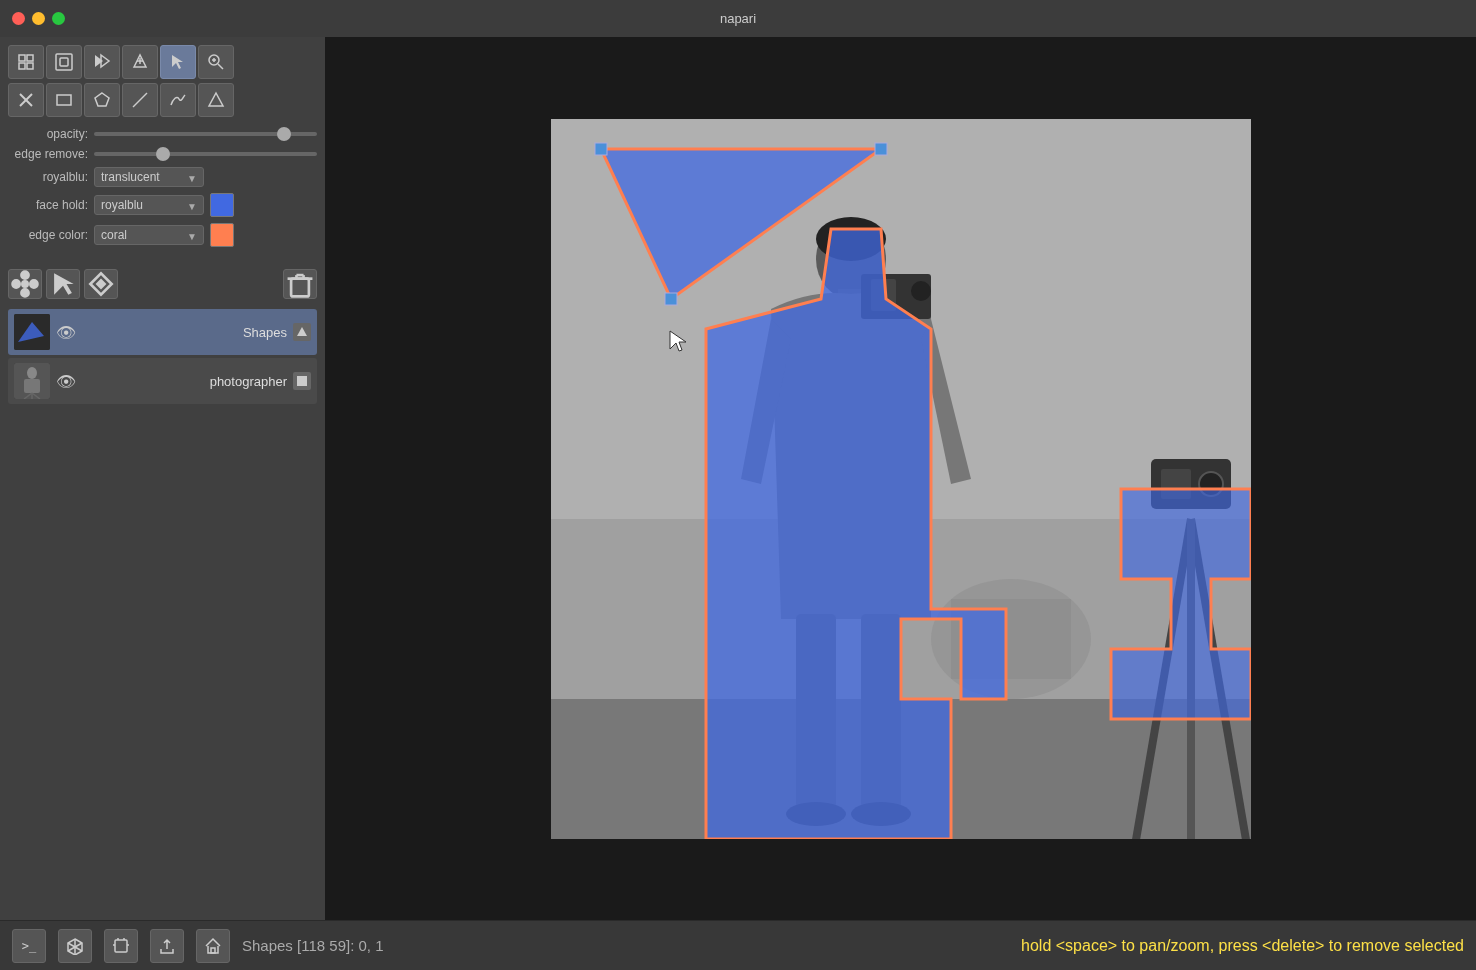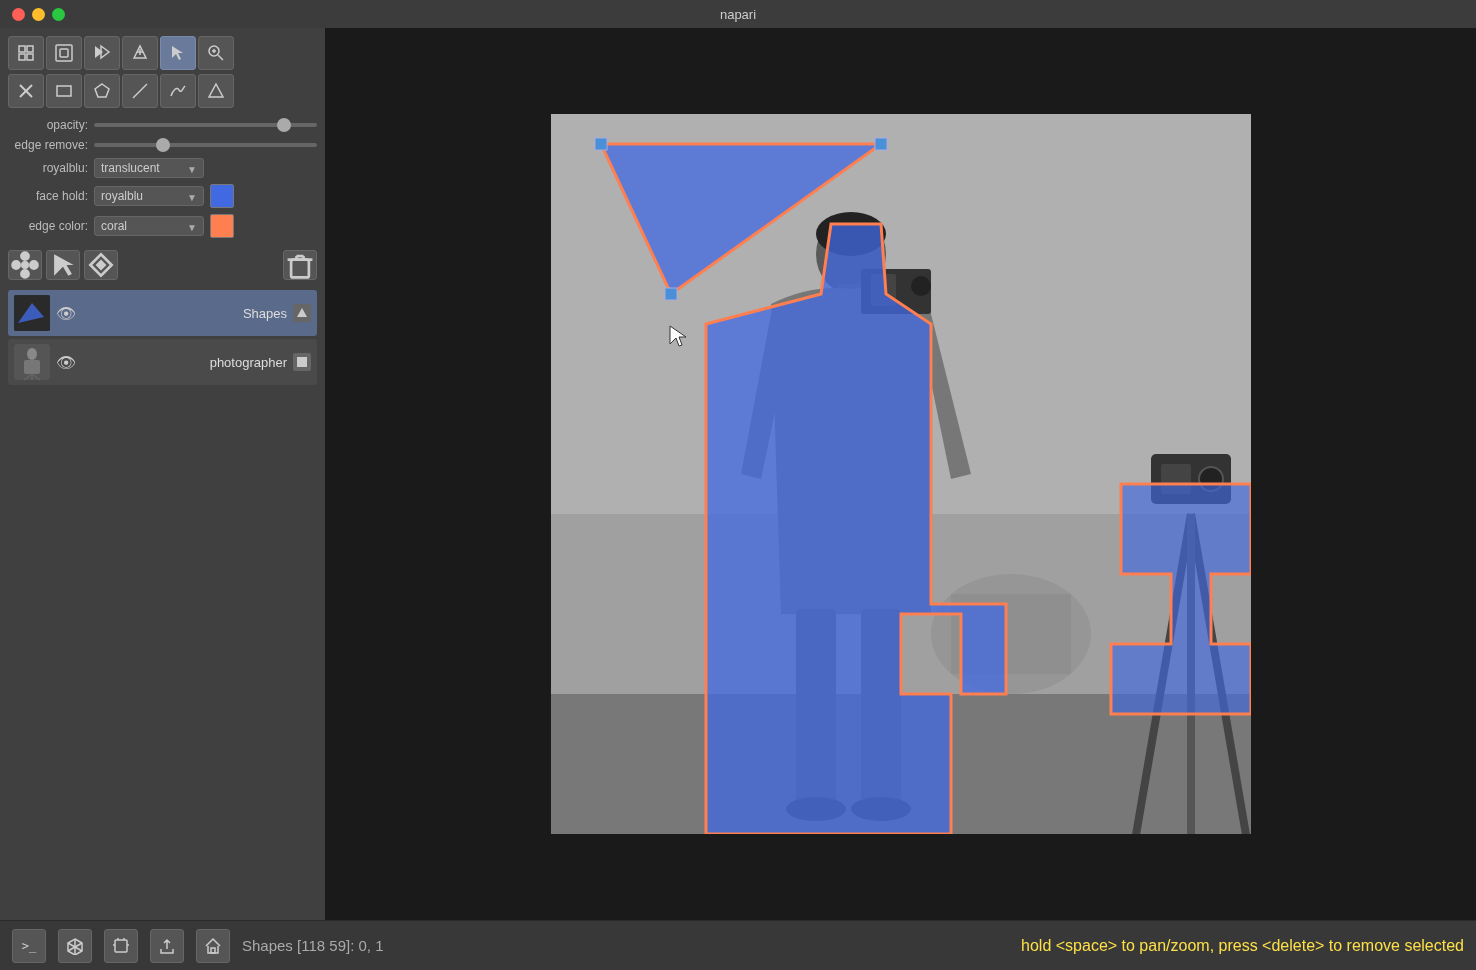--- a/index.html
+++ b/index.html
@@ -10,21 +10,21 @@
       color: #ccc;
       width: 1476px;
       height: 970px;
       overflow: hidden;
       display: flex;
       flex-direction: column;
     }
     
     .titlebar {
       background: #3c3c3c;
-      height: 28px;
+      height: 37px;
       display: flex;
       align-items: center;
       justify-content: center;
       position: relative;
       flex-shrink: 0;
     }
     .titlebar-title {
       font-size: 13px;
       color: #ccc;
     }
@@ -83,21 +83,21 @@
     }
     .tool-btn.active { background: #6a7a9a; border-color: #7a8aaa; }
     .tool-btn svg { width: 18px; height: 18px; }
 
     
     .properties {
       display: flex;
       flex-direction: column;
       gap: 6px;
       margin-top: 6px;
-      margin-bottom: 8px;
+      margin-bottom: 18px;
     }
     .prop-row {
       display: flex;
       align-items: center;
       gap: 6px;
     }
     .prop-label {
       width: 80px;
       color: #bbb;
       font-size: 12px;

